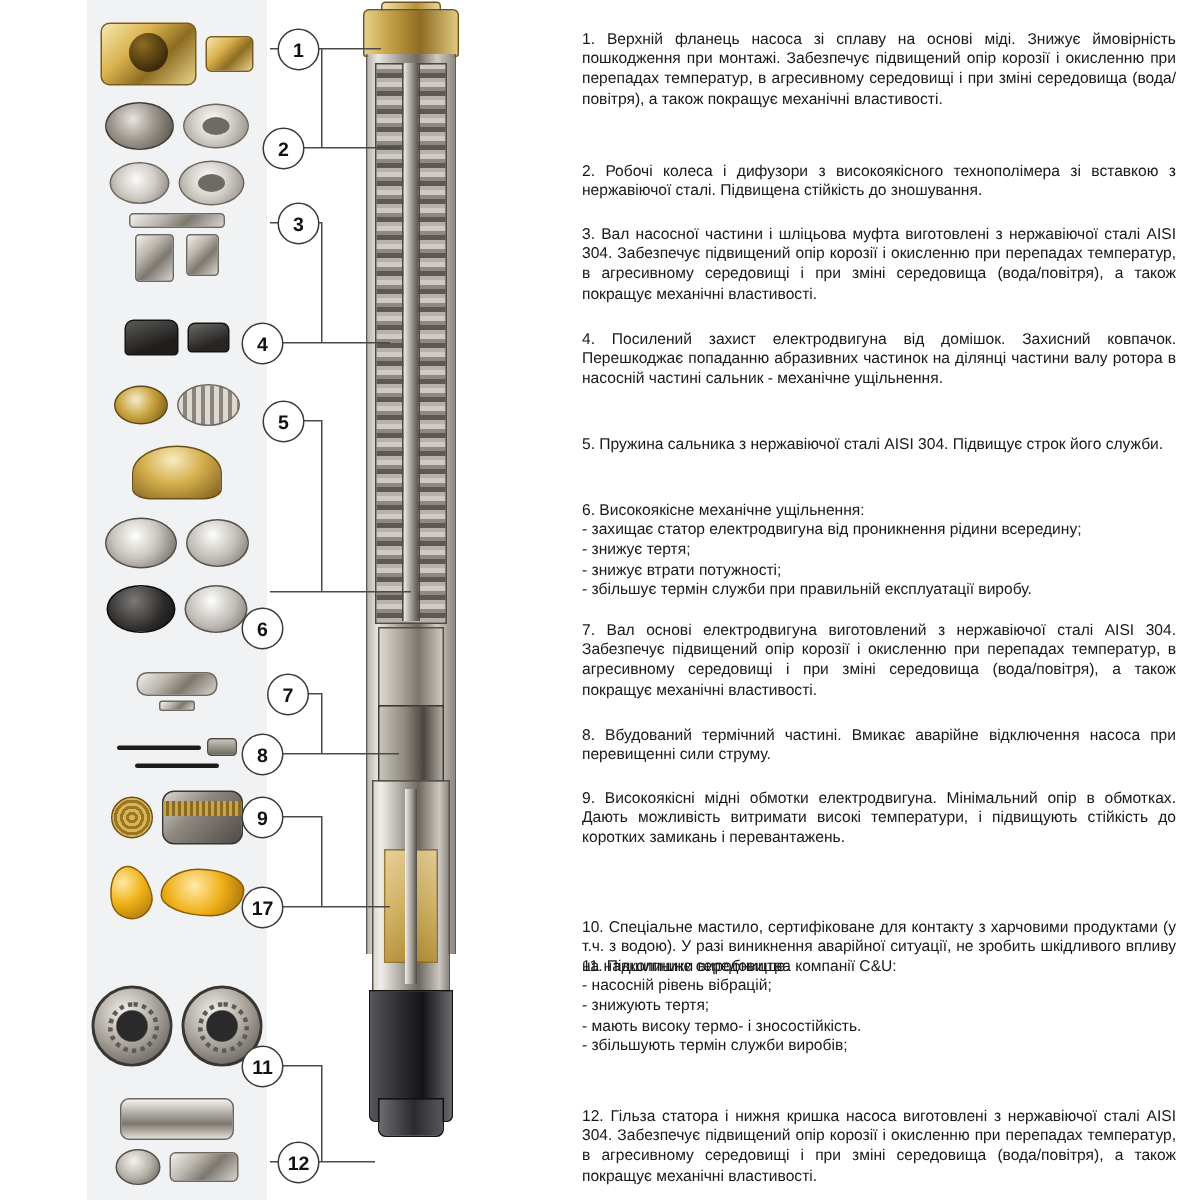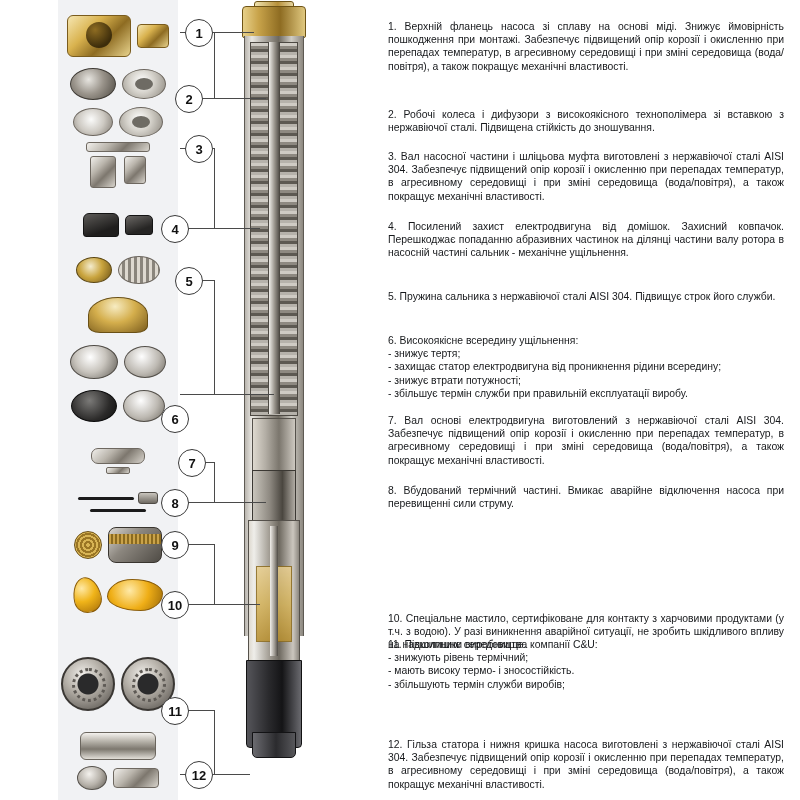--- a/index.html
+++ b/index.html
@@ -489,21 +489,21 @@
 
   <div class="badge" style="left:185px;top:19px;">1</div>
   <div class="badge" style="left:175px;top:85px;">2</div>
   <div class="badge" style="left:185px;top:135px;">3</div>
   <div class="badge" style="left:161px;top:215px;">4</div>
   <div class="badge" style="left:175px;top:267px;">5</div>
   <div class="badge" style="left:161px;top:405px;">6</div>
   <div class="badge" style="left:178px;top:449px;">7</div>
   <div class="badge" style="left:161px;top:489px;">8</div>
   <div class="badge" style="left:161px;top:531px;">9</div>
-  <div class="badge" style="left:161px;top:591px;">10</div>
+  <div class="badge" style="left:161px;top:591px;">17</div>
   <div class="badge" style="left:161px;top:697px;">11</div>
   <div class="badge" style="left:185px;top:761px;">12</div>
 
   <div class="text-column">
 
     <div class="item" style="top:12px;">
       <span>1. </span><b>Верхній фланець</b><span> насоса зі сплаву на основі міді. Знижує ймовірність пошкодження при монтажі. Забезпечує підвищений опір корозії і окисленню при перепадах температур, в агресивному середовищі і при зміні середовища (вода/повітря), а також покращує механічні властивості.</span>
     </div>
 
     <div class="item" style="top:100px;">
@@ -516,46 +516,50 @@
 
     <div class="item" style="top:212px;">
       <span>4. </span><b>Посилений захист електродвигуна</b><span> від домішок. Захисний ковпачок. Перешкоджає попаданню абразивних частинок на ділянці частини валу ротора в насосній частині сальник - механічне ущільнення.</span>
     </div>
 
     <div class="item" style="top:282px;">
       <span>5. </span><b>Пружина сальника</b><span> з нержавіючої сталі AISI 304. Підвищує строк його служби.</span>
     </div>
 
     <div class="item" style="top:326px;">
-      <span>6. </span><b>Високоякісне всередину ущільнення:</b>
+      <span>6. </span><b>Високоякісне механічне ущільнення:</b>
       <ul>
+        <li>- захищає статор електродвигуна від проникнення рідини всередину;</li>
         <li>- знижує тертя;</li>
-        <li>- захищає статор електродвигуна від проникнення рідини всередину;</li>
         <li>- знижує втрати потужності;</li>
         <li>- збільшує термін служби при правильній експлуатації виробу.</li>
       </ul>
     </div>
 
     <div class="item" style="top:406px;">
       <span>7. </span><b>Вал основі</b><span> електродвигуна виготовлений з нержавіючої сталі AISI 304. Забезпечує підвищений опір корозії і окисленню при перепадах температур, в агресивному середовищі і при зміні середовища (вода/повітря), а також покращує механічні властивості.</span>
     </div>
 
     <div class="item" style="top:476px;">
       <span>8. Вбудований </span><b>термічний частині</b><span>. Вмикає аварійне відключення насоса при перевищенні сили струму.</span>
     </div>
 
+    <div class="item" style="top:518px;">
+      <span>9. </span><b>Високоякісні мідні обмотки</b><span> електродвигуна. Мінімальний опір в обмотках. Дають можливість витримати високі температури, і підвищують стійкість до коротких замикань і перевантажень.</span>
+    </div>
 
     <div class="item" style="top:604px;">
       <span>10. </span><b>Спеціальне мастило</b><span>, сертифіковане для контакту з харчовими продуктами (у т.ч. з водою). У разі виникнення аварійної ситуації, не зробить шкідливого впливу на навколишнє середовище.</span>
     </div>
 
     <div class="item" style="top:630px;">
       <span>11. </span><b>Підшипники</b><span> виробництва компанії C&amp;U:</span>
       <ul>
-        <li>- знижують рівень термічний;</li>
+        <li>- насосній рівень вібрацій;</li>
+        <li>- знижують тертя;</li>
         <li>- мають високу термо- і зносостійкість.</li>
         <li>- збільшують термін служби виробів;</li>
       </ul>
     </div>
 
     <div class="item" style="top:730px;">
       <span>12. </span><b>Гільза статора і нижня кришка насоса</b><span> виготовлені з нержавіючої сталі AISI 304. Забезпечує підвищений опір корозії і окисленню при перепадах температур, в агресивному середовищі і при зміні середовища (вода/повітря), а також покращує механічні властивості.</span>
     </div>
 
   </div>

